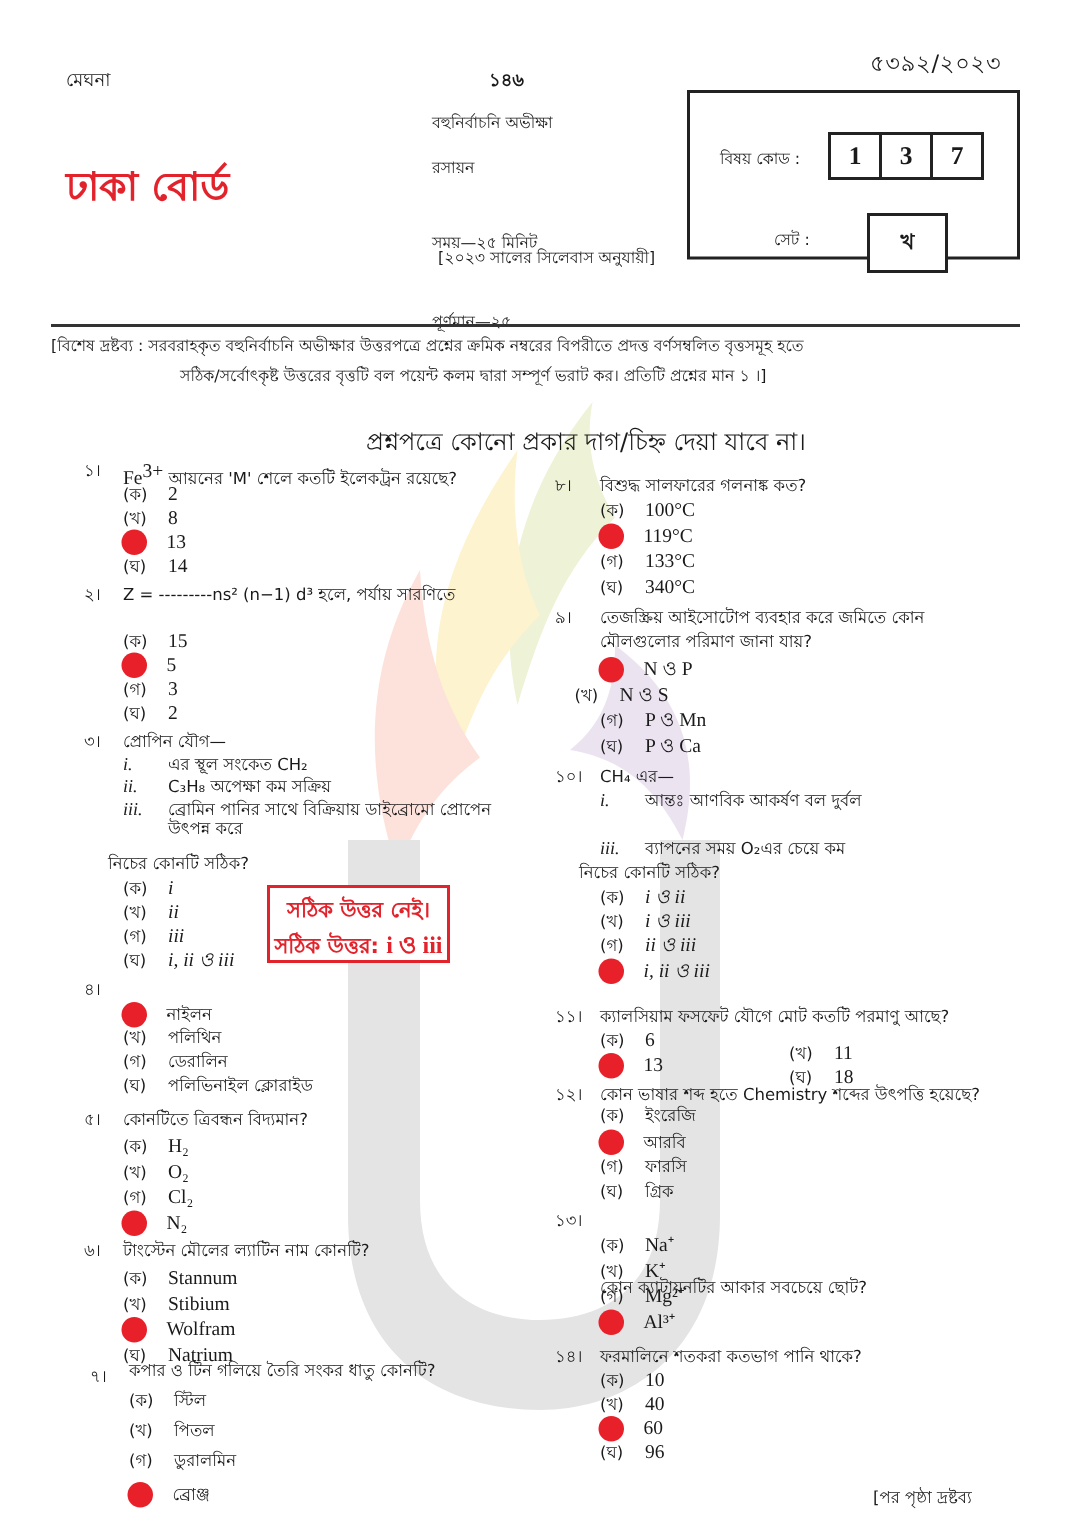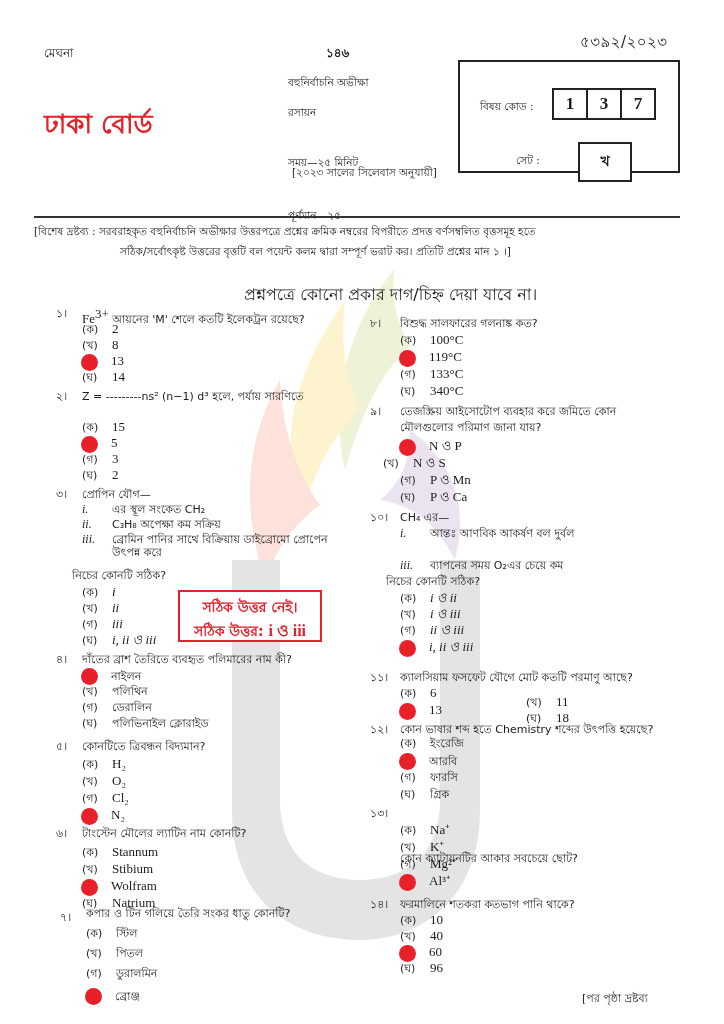--- a/index.html
+++ b/index.html
@@ -105,28 +105,27 @@
     <div class="stmt" style="top:14px;"><span class="rn">i.</span><span>এর স্থূল সংকেত CH₂</span></div>
     <div class="stmt" style="top:29px;"><span class="rn">ii.</span><span>C₃H₈ অপেক্ষা কম সক্রিয়</span></div>
     <div class="stmt" style="top:44px;"><span class="rn">iii.</span><span>ব্রোমিন পানির সাথে বিক্রিয়ায় ডাইব্রোমো প্রোপেন</span></div>
     <div class="stmt" style="top:58px;"><span class="rn"></span><span>উৎপন্ন করে</span></div>
     <div class="stmt" style="top:81px; left:16px;">নিচের কোনটি সঠিক?</div>
     <div class="opt" style="top:97px;"><span class="olabel">(ক)</span><span class="oval it">i</span></div>
     <div class="opt" style="top:113px;"><span class="olabel">(খ)</span><span class="oval it">ii</span></div>
     <div class="opt" style="top:129px;"><span class="olabel">(গ)</span><span class="oval it">iii</span></div>
     <div class="opt" style="top:145px;"><span class="olabel">(ঘ)</span><span class="oval it">i, ii ও iii</span></div>
   </div>
-  <div class="abs correction" style="left:178px; top:590px; width:144px; height:52px;">
+  <div class="abs correction" style="left:178px; top:590px; width:122px; height:52px;">
     <div>সঠিক উত্তর নেই।</div>
     <div><span>সঠিক উত্তর: </span><span class="ser">i ও iii</span></div>
   </div>
 
   <div class="q" style="left:56px; top:652px; width:300px; height:80px;">
     <span class="qnum">৪।</span>
-    <span class="qtext">দাঁতের ব্রাশ তৈরিতে ব্যবহৃত পলিমারের নাম কী?</span>
     <div class="opt" style="top:16px;"><span class="dot"></span><span class="oval bn">নাইলন</span></div>
     <div class="opt" style="top:32px;"><span class="olabel">(খ)</span><span class="oval bn">পলিথিন</span></div>
     <div class="opt" style="top:48px;"><span class="olabel">(গ)</span><span class="oval bn">ডেরালিন</span></div>
     <div class="opt" style="top:64px;"><span class="olabel">(ঘ)</span><span class="oval bn">পলিভিনাইল ক্লোরাইড</span></div>
   </div>
 
   <div class="q" style="left:56px; top:739px; width:300px; height:84px;">
     <span class="qnum">৫।</span>
     <span class="qtext">কোনটিতে ত্রিবন্ধন বিদ্যমান?</span>
     <div class="opt" style="top:17px;"><span class="olabel">(ক)</span><span class="oval">H₂</span></div>

